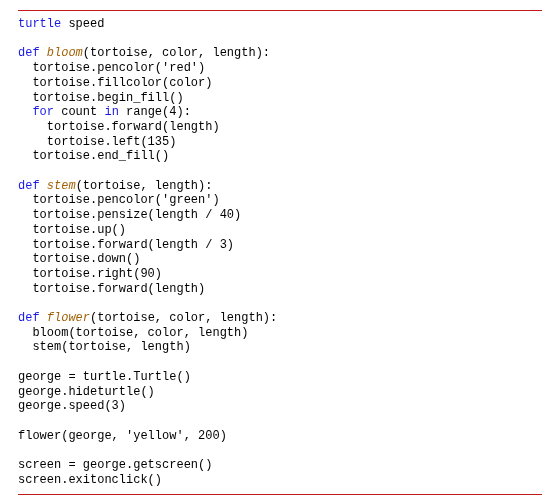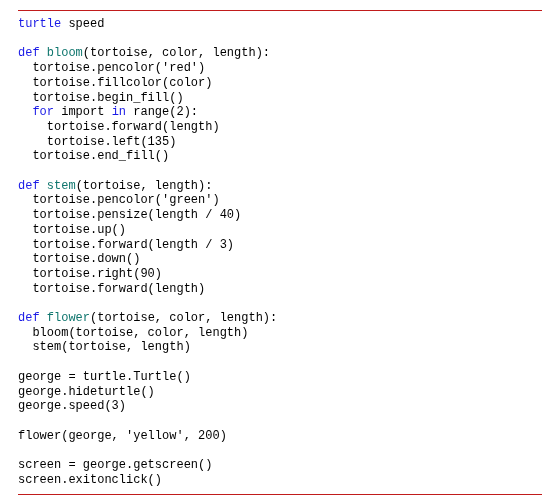--- a/index.html
+++ b/index.html
@@ -26,21 +26,21 @@
     margin: 6px 0 6px 0;
   }
   .code-block {
     font-family: 'Courier New', Courier, monospace;
     font-size: 12px;
     line-height: 14.7px;
     white-space: pre;
     color: #000;
   }
   .kw { color: #1a1ae6; }
-  .fn { color: #0f766e; }
+  .fn { color: #a16207; font-style: italic; }
   .caption {
     font-family: Georgia, 'Times New Roman', serif;
     font-size: 11px;
     color: #000;
     margin-top: 4px;
   }
   .cap-label {
     color: #c11b1b;
     margin-right: 8px;
   }
@@ -49,21 +49,21 @@
 <body>
 
 <div class="page">
   <hr class="hr">
   <div class="code-block"><span class="kw">turtle</span><span> speed</span>
 <span></span>
 <span class="kw">def</span><span class="fn"> bloom</span><span>(tortoise, color, length):</span>
 <span>  tortoise.pencolor('red')</span>
 <span>  tortoise.fillcolor(color)</span>
 <span>  tortoise.begin_fill()</span>
-<span>  </span><span class="kw">for</span><span> import </span><span class="kw">in</span><span> range(2):</span>
+<span>  </span><span class="kw">for</span><span> count </span><span class="kw">in</span><span> range(4):</span>
 <span>    tortoise.forward(length)</span>
 <span>    tortoise.left(135)</span>
 <span>  tortoise.end_fill()</span>
 <span></span>
 <span class="kw">def</span><span class="fn"> stem</span><span>(tortoise, length):</span>
 <span>  tortoise.pencolor('green')</span>
 <span>  tortoise.pensize(length / 40)</span>
 <span>  tortoise.up()</span>
 <span>  tortoise.forward(length / 3)</span>
 <span>  tortoise.down()</span>

